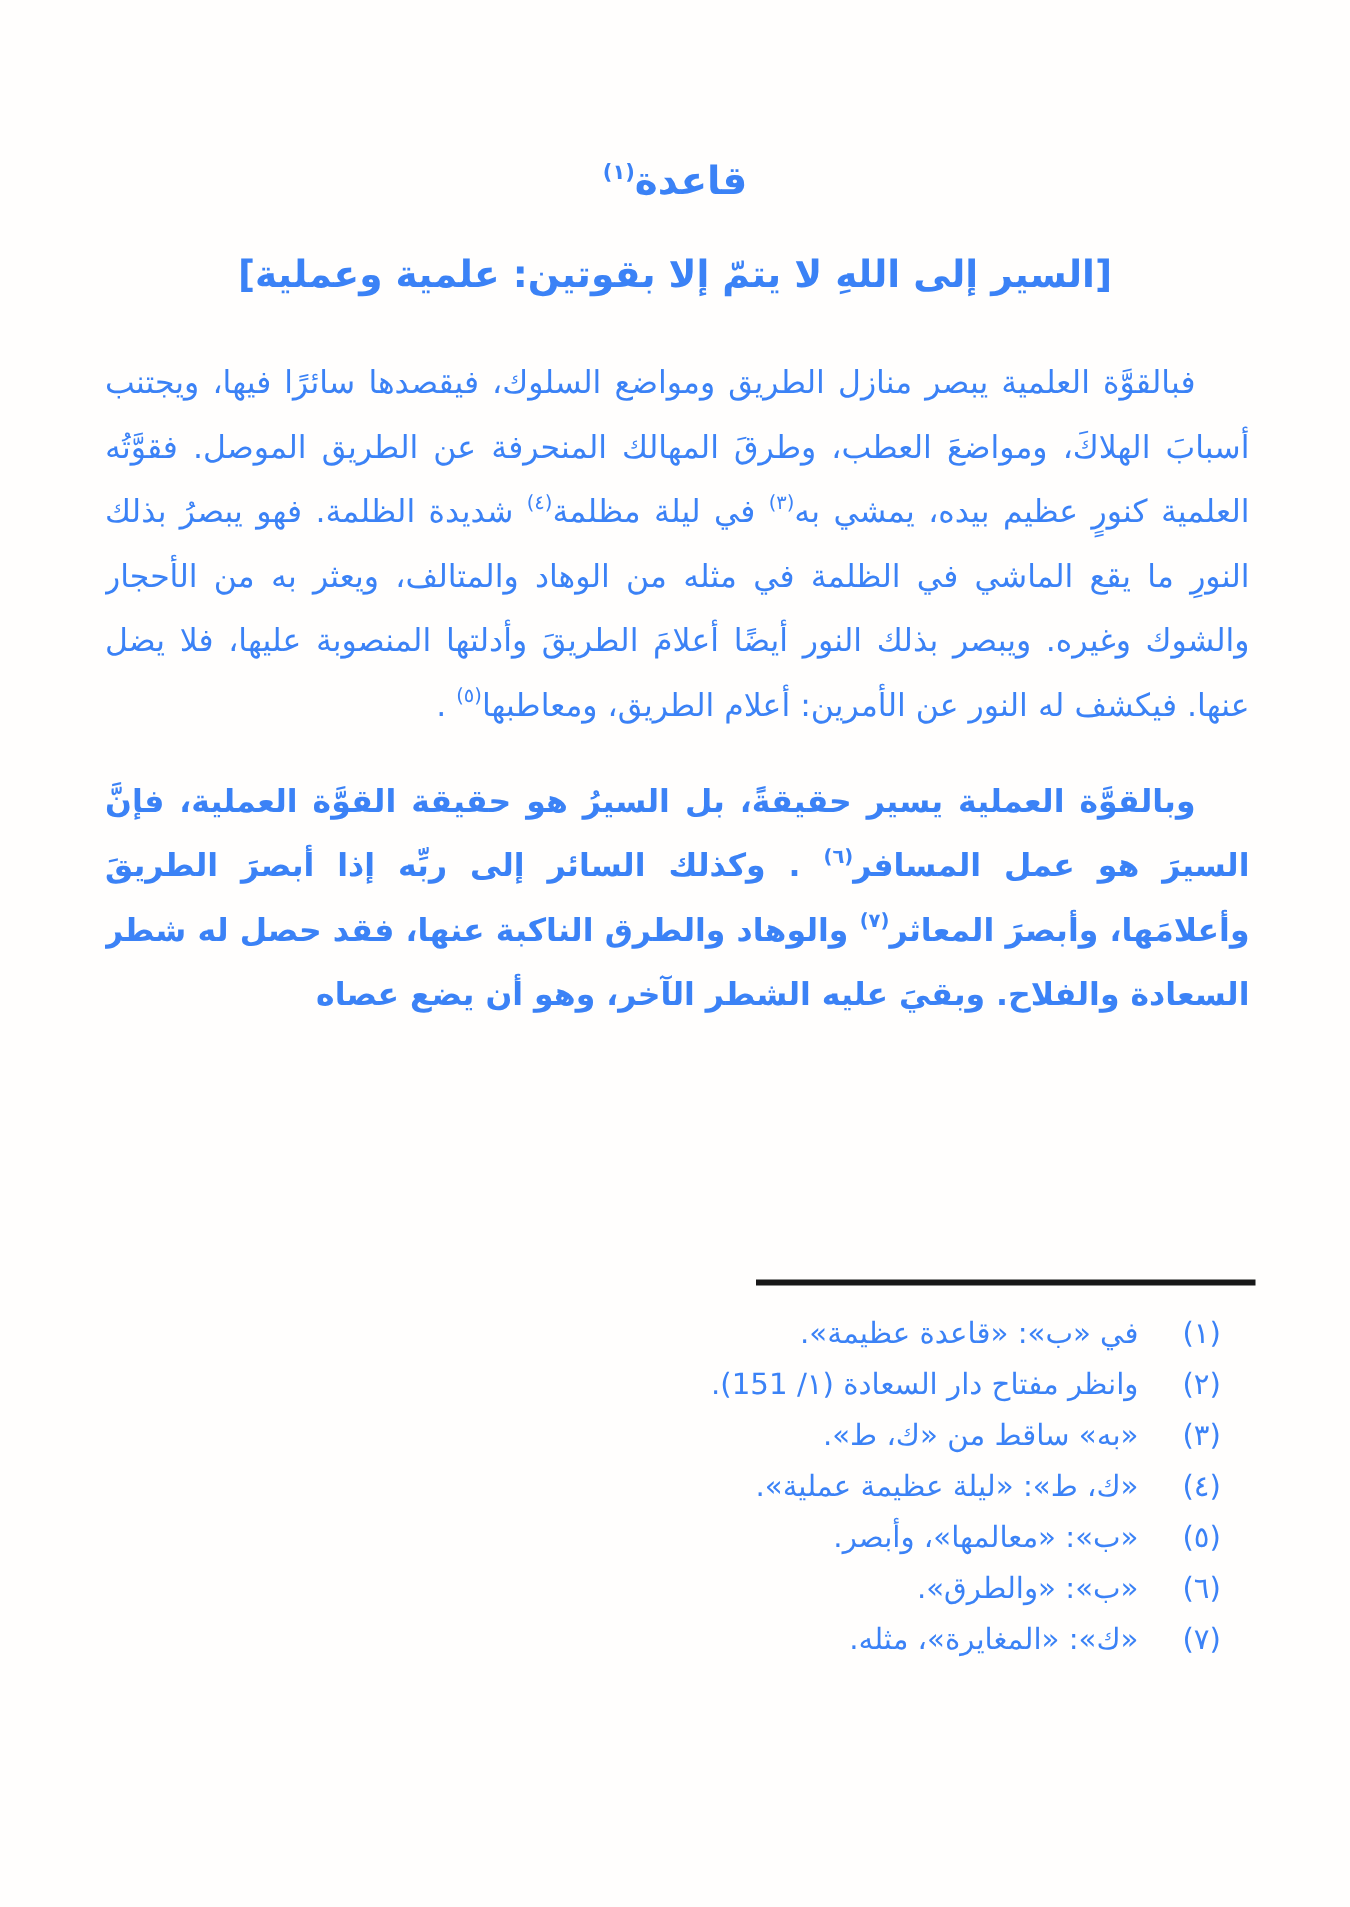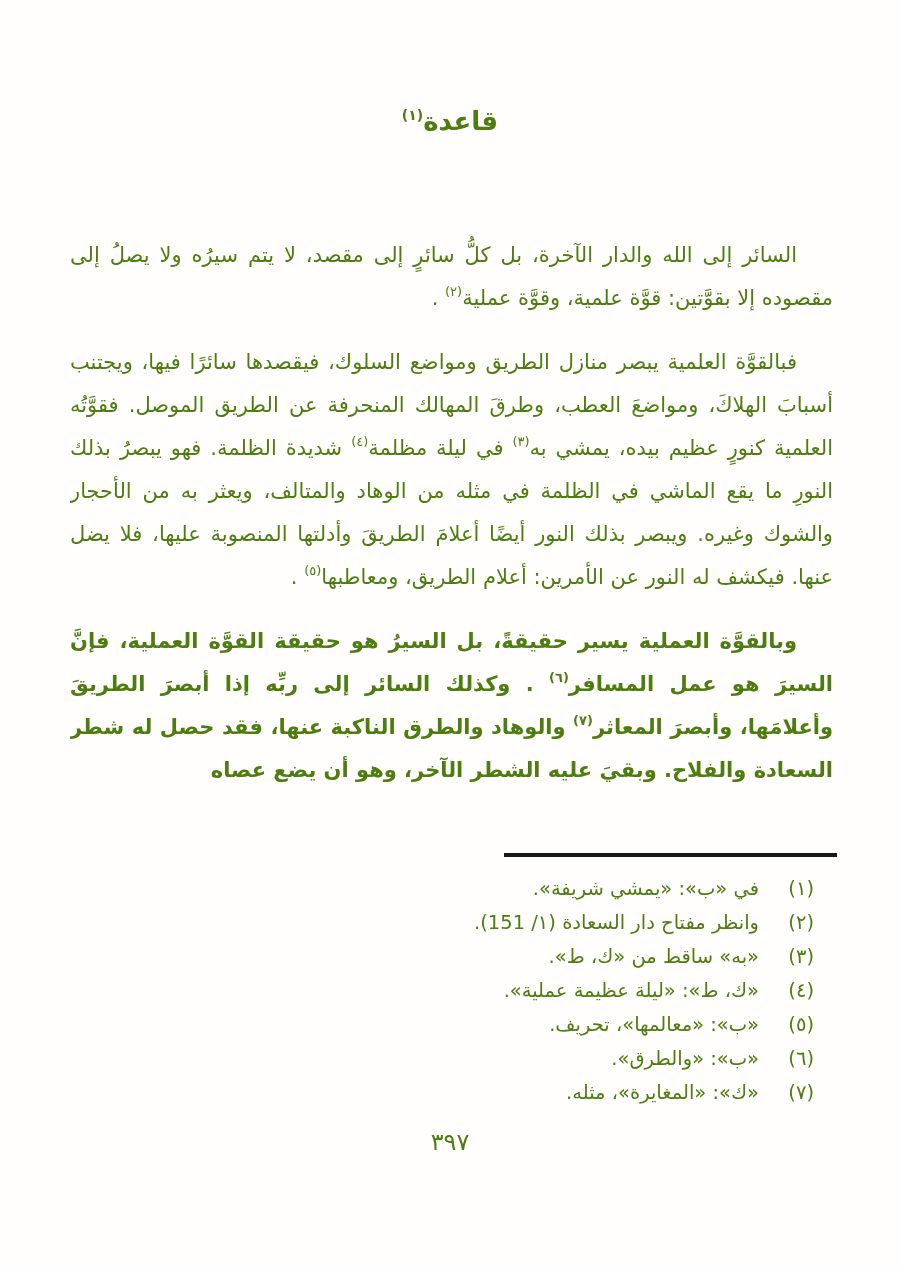--- a/index.html
+++ b/index.html
@@ -2,21 +2,21 @@
 <html lang="ar"><head>
 <meta charset="utf-8">
 <style>
   html, body { margin: 0; padding: 0; background: #ffffff; }
   .page {
     position: relative;
     width: 900px;
     height: 1271px;
     margin: 0 auto;
     background: #fffefd;
-    color: #4d7c0f;
+    color: #3b82f6;
     font-family: "DejaVu Sans", sans-serif;
     overflow: hidden;
   }
 
   .title {
     position: absolute;
     top: 106px; left: 0; right: 0;
     text-align: center;
     font-size: 26px;
     font-weight: bold;
@@ -78,59 +78,58 @@
     direction: rtl;
   }
 </style>
 </head>
 <body>
 
 <div class="page">
 
   <div class="title"><span>قاعدة</span><sup class="fn-mark">(١)</sup></div>
 
+  <div class="subtitle">[السير إلى اللهِ لا يتمّ إلا بقوتين: علمية وعملية]</div>
 
   <div class="body">
 
-    <p class="para"><span>السائر إلى الله والدار الآخرة، بل كلُّ سائرٍ إلى مقصد، لا يتم سيرُه ولا يصلُ إلى مقصوده إلا بقوَّتين: قوَّة علمية، وقوَّة عملية</span><sup class="fn-mark">(٢)</sup><span> .</span></p>
 
     <p class="para"><span>فبالقوَّة العلمية يبصر منازل الطريق ومواضع السلوك، فيقصدها سائرًا فيها، ويجتنب أسبابَ الهلاكَ، ومواضعَ العطب، وطرقَ المهالك المنحرفة عن الطريق الموصل. فقوَّتُه العلمية كنورٍ عظيم بيده، يمشي به</span><sup class="fn-mark">(٣)</sup><span> في ليلة مظلمة</span><sup class="fn-mark">(٤)</sup><span> شديدة الظلمة. فهو يبصرُ بذلك النورِ ما يقع الماشي في الظلمة في مثله من الوهاد والمتالف، ويعثر به من الأحجار والشوك وغيره. ويبصر بذلك النور أيضًا أعلامَ الطريقَ وأدلتها المنصوبة عليها، فلا يضل عنها. فيكشف له النور عن الأمرين: أعلام الطريق، ومعاطبها</span><sup class="fn-mark">(٥)</sup><span> .</span></p>
 
     <p class="para"><span>وبالقوَّة العملية يسير حقيقةً، بل السيرُ هو حقيقة القوَّة العملية، فإنَّ السيرَ هو عمل المسافر</span><sup class="fn-mark">(٦)</sup><span> . وكذلك السائر إلى ربِّه إذا أبصرَ الطريقَ وأعلامَها، وأبصرَ المعاثر</span><sup class="fn-mark">(٧)</sup><span> والوهاد والطرق الناكبة عنها، فقد حصل له شطر السعادة والفلاح. وبقيَ عليه الشطر الآخر، وهو أن يضع عصاه</span></p>
 
   </div>
 
   <div class="fn-sep"></div>
 
   <div class="footnotes">
     <div class="fn-row">
         <span class="fn-num">(١)</span>
-        <span class="fn-text">في «ب»: «يمشي شريفة».</span>
+        <span class="fn-text">في «ب»: «قاعدة عظيمة».</span>
       </div>
     <div class="fn-row">
         <span class="fn-num">(٢)</span>
         <span class="fn-text">وانظر مفتاح دار السعادة (١/ 151).</span>
       </div>
     <div class="fn-row">
         <span class="fn-num">(٣)</span>
         <span class="fn-text">«به» ساقط من «ك، ط».</span>
       </div>
     <div class="fn-row">
         <span class="fn-num">(٤)</span>
         <span class="fn-text">«ك، ط»: «ليلة عظيمة عملية».</span>
       </div>
     <div class="fn-row">
         <span class="fn-num">(٥)</span>
-        <span class="fn-text">«ب»: «معالمها»، تحريف.</span>
+        <span class="fn-text">«ب»: «معالمها»، وأبصر.</span>
       </div>
     <div class="fn-row">
         <span class="fn-num">(٦)</span>
         <span class="fn-text">«ب»: «والطرق».</span>
       </div>
     <div class="fn-row">
         <span class="fn-num">(٧)</span>
         <span class="fn-text">«ك»: «المغايرة»، مثله.</span>
       </div>
   </div>
 
-  <div class="page-number">٣٩٧</div>
 
 </div>
 
 </body></html>

